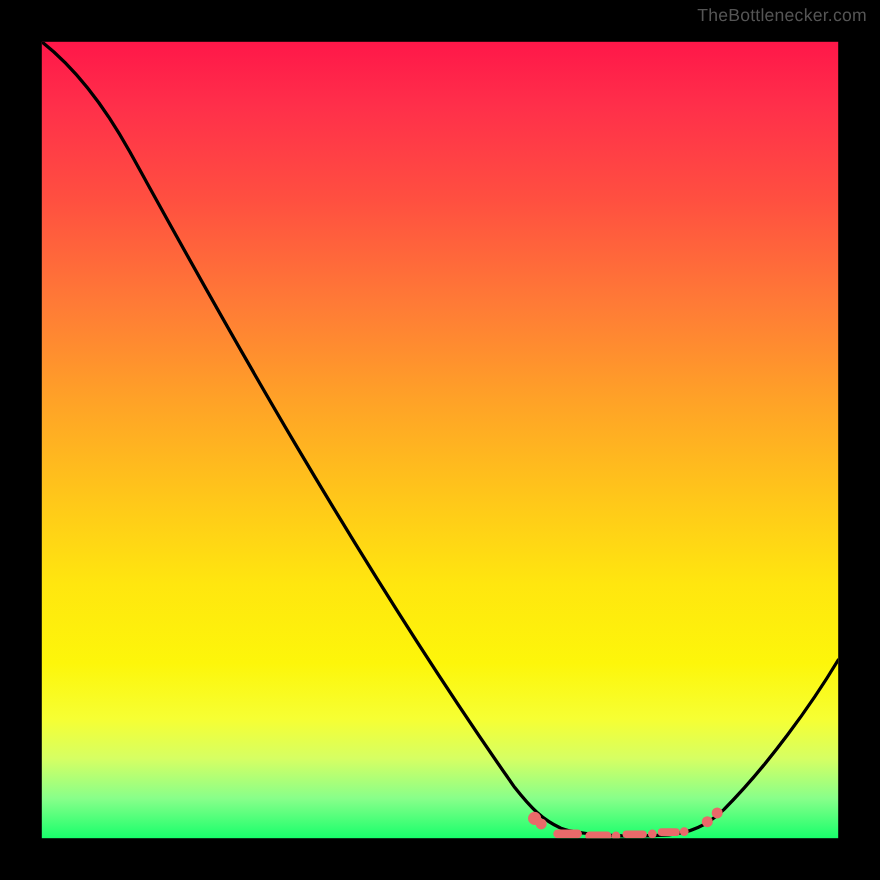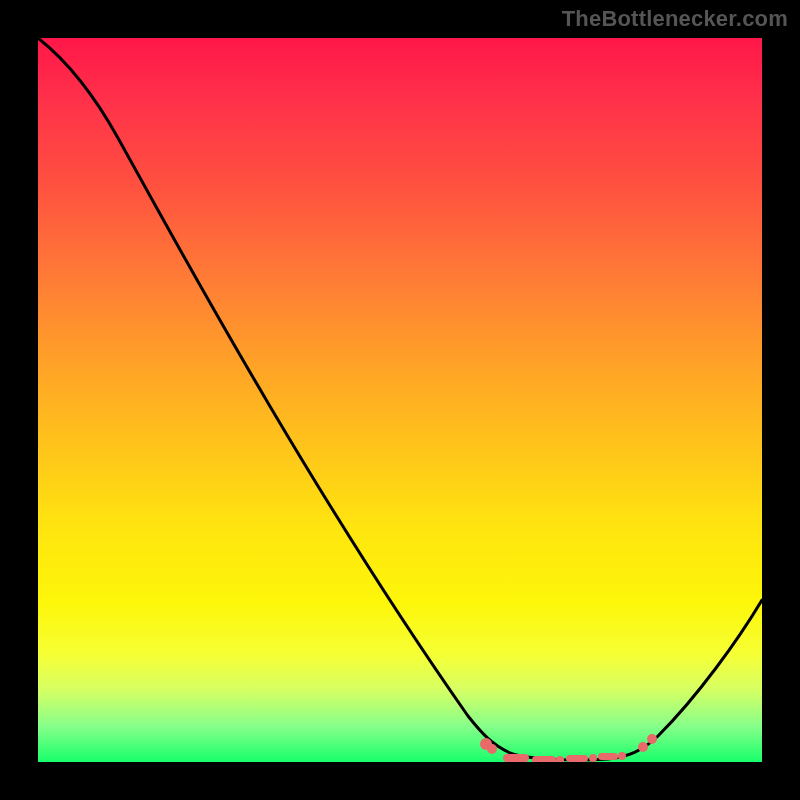--- a/index.html
+++ b/index.html
@@ -17,22 +17,22 @@
     top: 0;
     width: 800px;
     height: 800px;
     background: #000;
   }
   .attribution {
     position: absolute;
     top: 6px;
     right: 12px;
     color: #555;
-    font-size: 22px;
-    font-weight: bold;
+    font-size: 16px;
+    font-weight: normal;
     letter-spacing: 0.2px;
     user-select: none;
   }
   .gradient-plot {
     position: absolute;
     left: 38px;
     top: 38px;
     width: 724px;
     height: 724px;
     background: linear-gradient(

